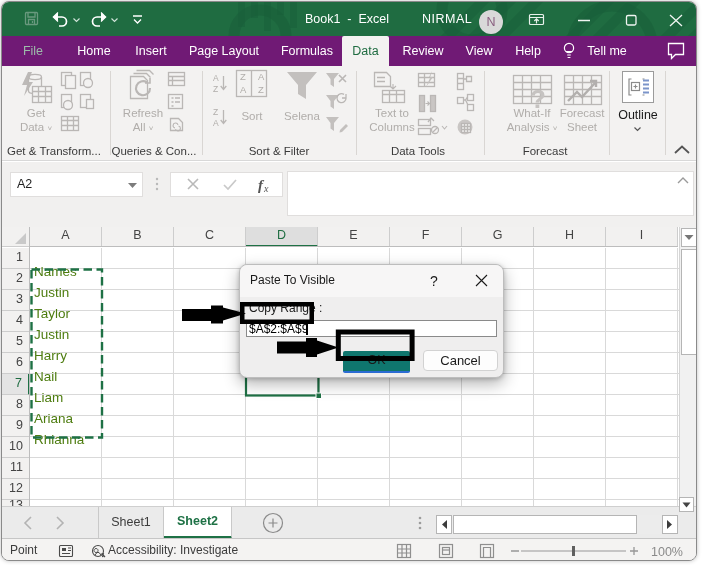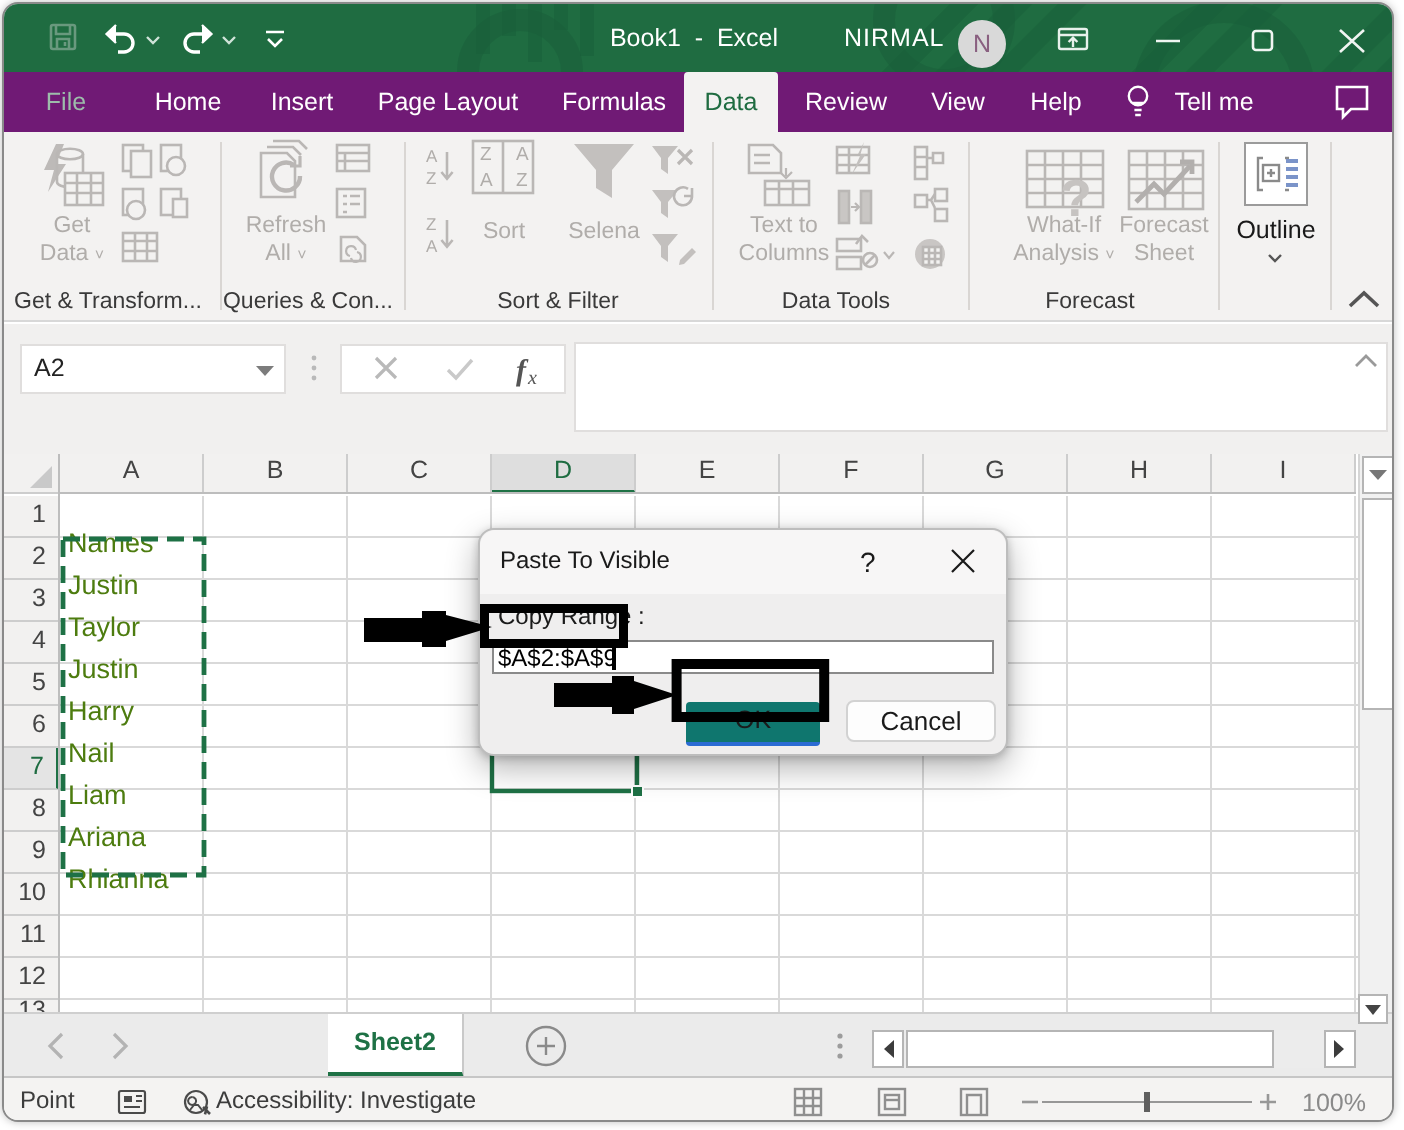--- a/index.html
+++ b/index.html
@@ -339,20 +339,21 @@
       <path d="M29 10 l-6 6 l6 6" stroke="#b3b3b3" stroke-width="1.6" fill="none"></path>
       <path d="M55 10 l6 6 l-6 6" stroke="#b3b3b3" stroke-width="1.6" fill="none"></path>
       <circle cx="271" cy="16" r="9.5" fill="none" stroke="#8a8a8a" stroke-width="1.2"></circle>
       <path d="M271 11.5 v9 M266.5 16 h9" stroke="#8a8a8a" stroke-width="1.2"></path>
       <g fill="#9c9c9c">
           <circle cx="418" cy="11" r="1.3"></circle>
           <circle cx="418" cy="16" r="1.3"></circle>
           <circle cx="418" cy="21" r="1.3"></circle>
         </g>
     </svg>
+    <div class="abs" style="left:96px;top:0;width:66px;height:32px;border-right:1px solid #c9c9c9;border-left:1px solid #c9c9c9;font-size:12.5px;color:#3c3c3c;text-align:center;line-height:30px;">Sheet1</div>
     <div class="abs" style="left:162px;top:0;width:68px;height:32px;background:#fff;border-right:1px solid #c9c9c9;border-bottom:3px solid #1e7145;font-size:12.5px;color:#1e7145;font-weight:bold;text-align:center;line-height:28px;">Sheet2</div>
 
     <div class="abs" style="left:434px;top:8px;width:16px;height:19px;background:#fff;border:1px solid #b5b5b5;"></div>
     <svg width="16" height="19" style="position:absolute;left:434px;top:8px;">
         <path d="M6 9.5 l5 -4.5 v9 z" fill="#3c3c3c"></path>
       </svg>
     <div class="abs" style="left:450px;top:8px;width:210px;height:19px;background:#ececec;"></div>
     <div class="abs" style="left:451px;top:8px;width:184px;height:19px;background:#fff;border:1px solid #b5b5b5;"></div>
     <div class="abs" style="left:660px;top:8px;width:16px;height:19px;background:#fff;border:1px solid #b5b5b5;"></div>
     <svg width="16" height="19" style="position:absolute;left:660px;top:8px;">

